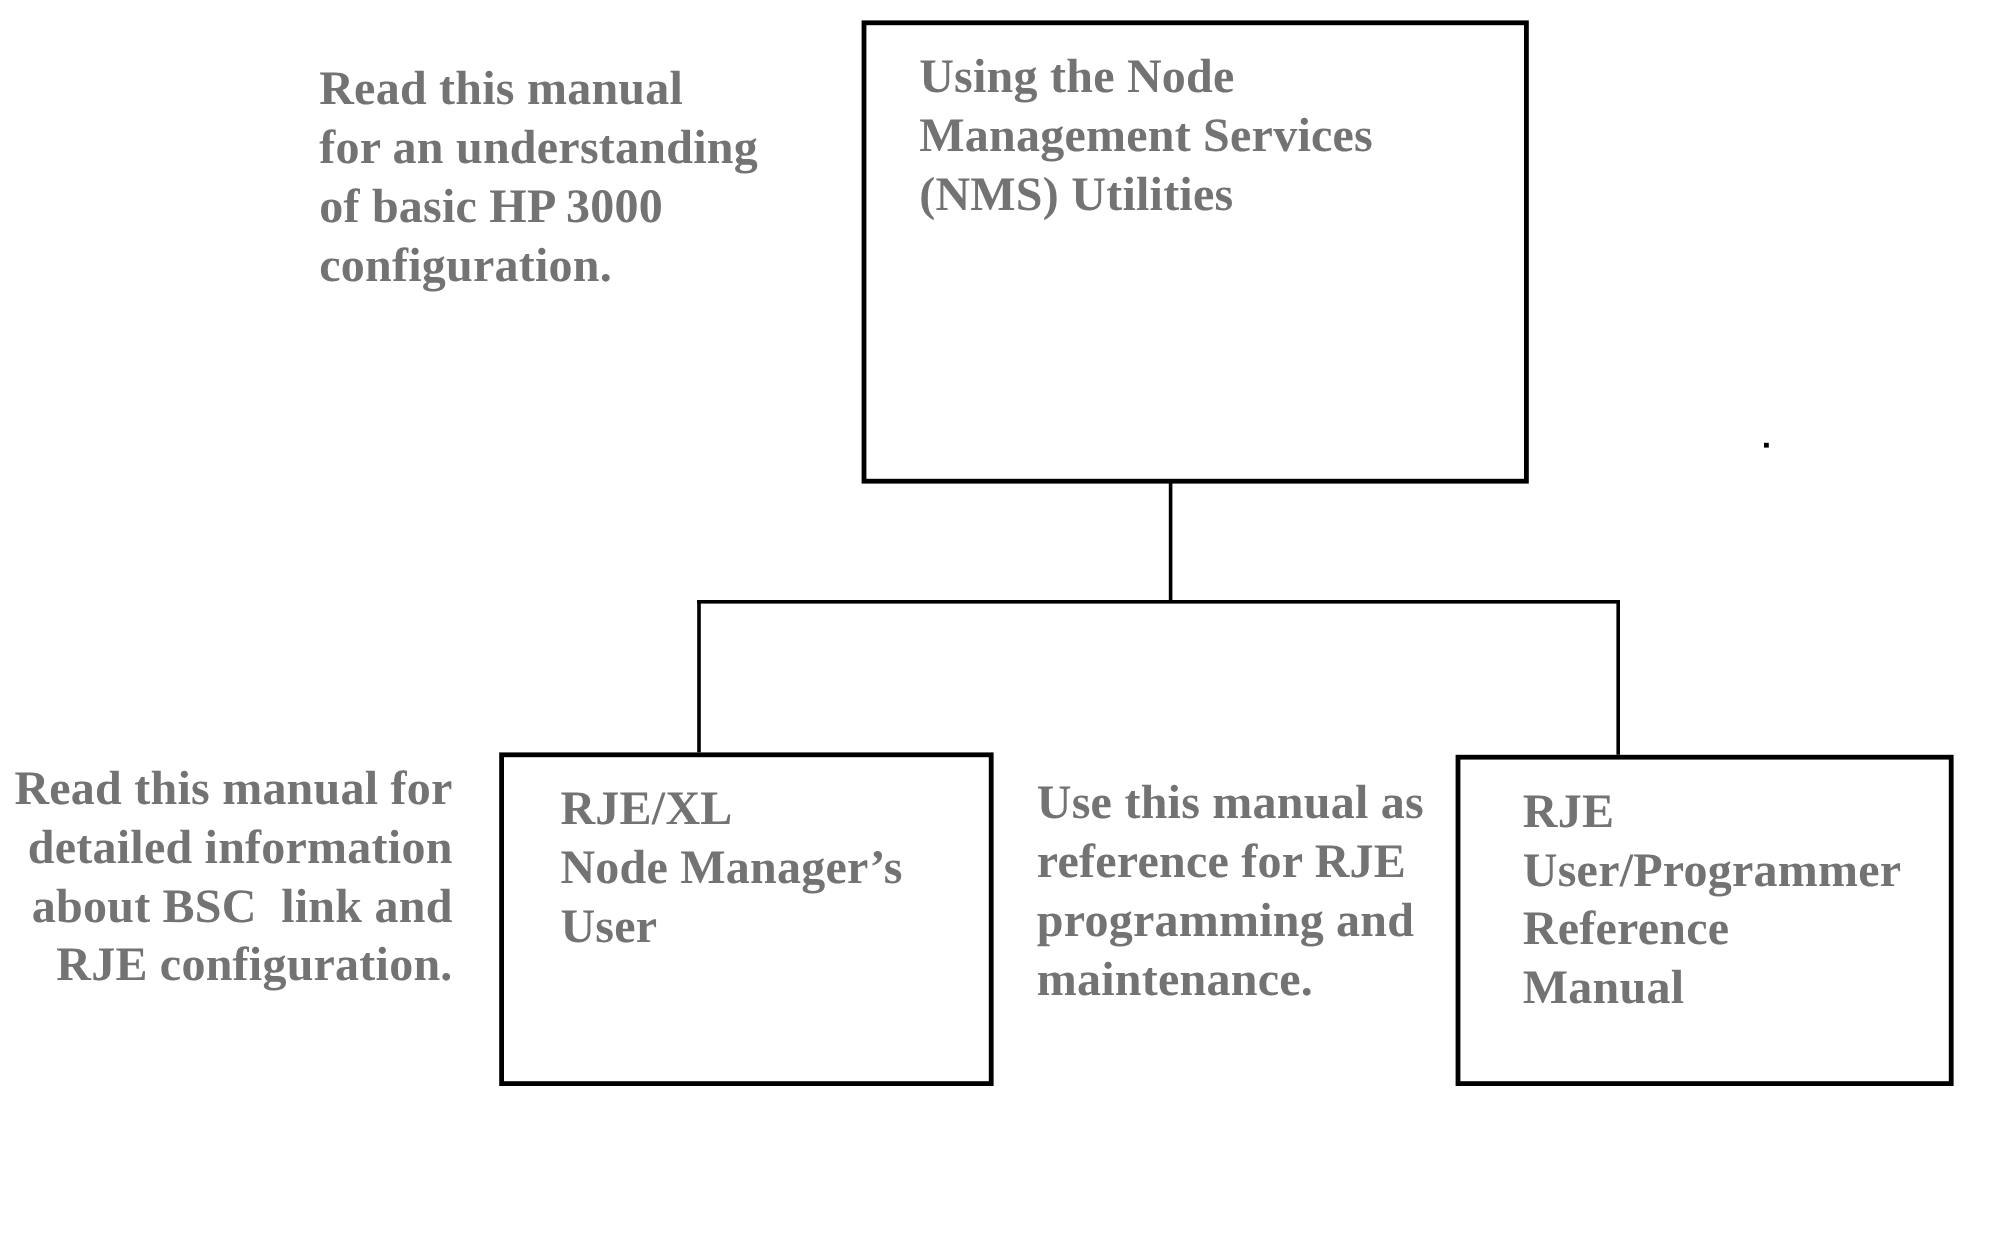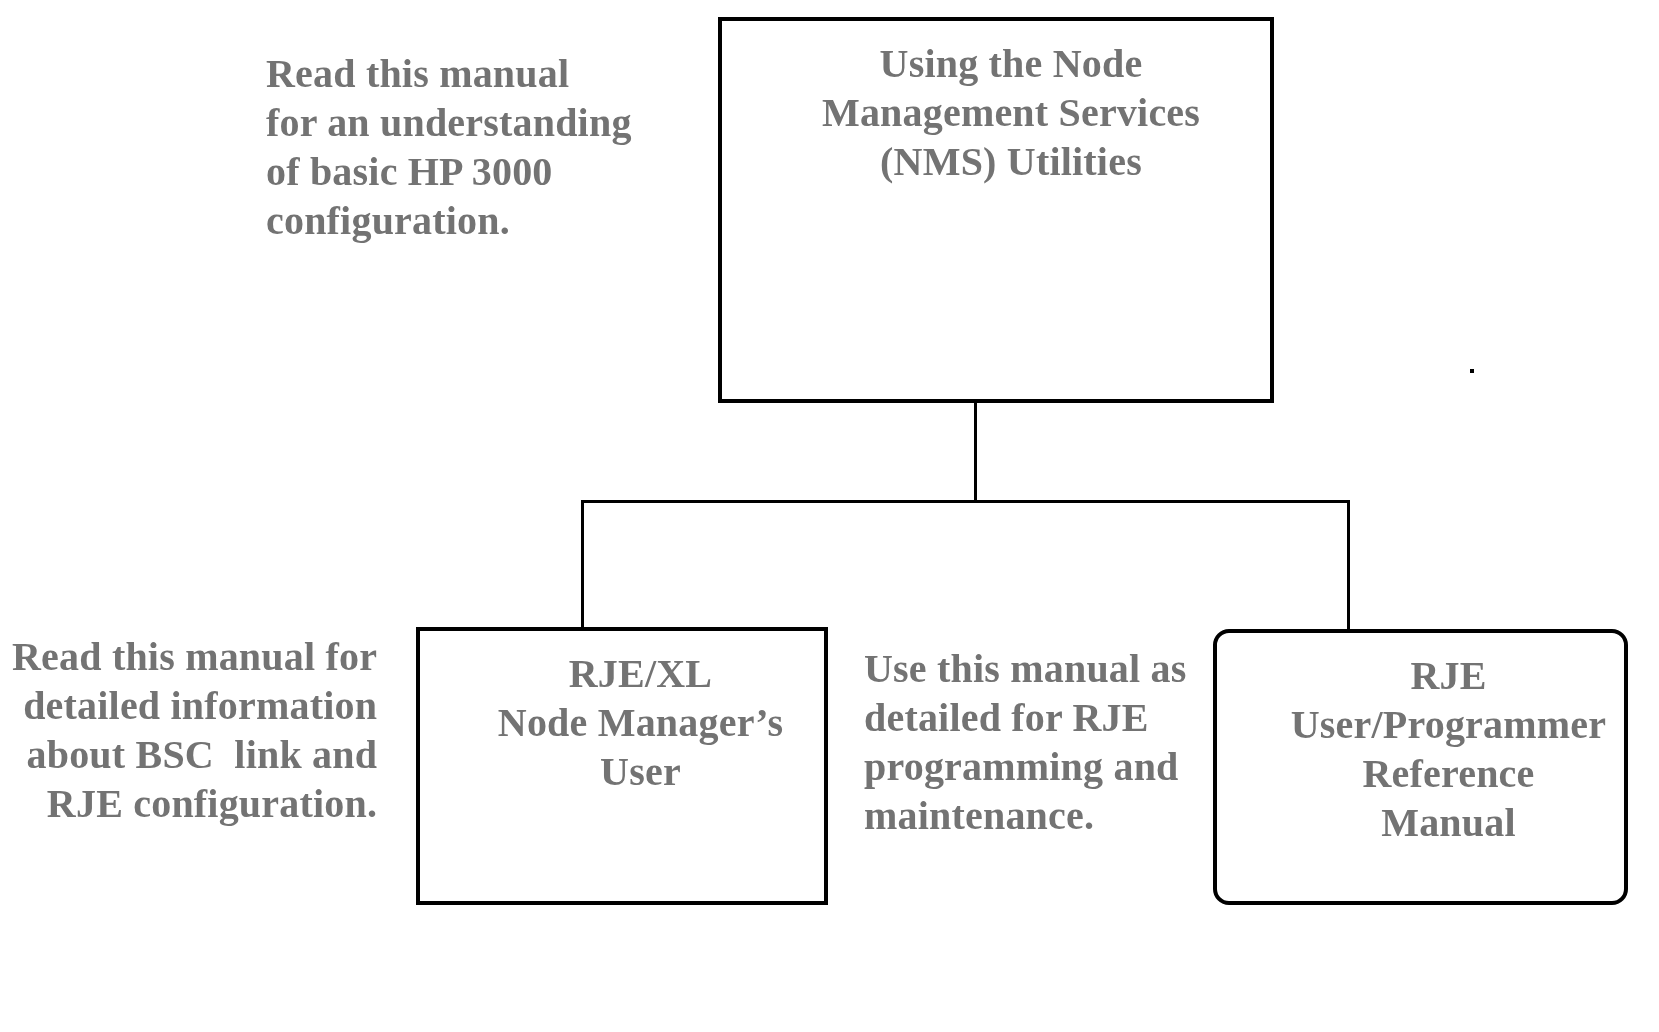--- a/index.html
+++ b/index.html
@@ -15,21 +15,20 @@
     overflow: hidden;
     font-family: "Liberation Serif", serif;
     font-weight: 700;
     color: #737373;
   }
   .box {
     position: absolute;
     box-sizing: border-box;
     background: #ffffff;
     border: 4px solid #000000;
-    text-align: center;
   }
   .box-title {
     font-size: 40px;
     line-height: 49px;
     white-space: pre-wrap;
     letter-spacing: 0.2px;
   }
   .note {
     position: absolute;
     font-size: 40px;
@@ -45,21 +44,21 @@
     position: absolute;
     width: 4px;
     height: 4px;
     background: #000000;
   }
   
   #top-box    { left: 718px;  top: 17px;  width: 556px; height: 386px; padding: 18px 14px 0 44px; }
   
   #left-box   { left: 416px;  top: 627px; width: 412px; height: 278px; padding: 18px 10px 0 47px; }
   
-  #right-box  { left: 1213px; top: 629px; width: 415px; height: 276px; padding: 18px 10px 0 66px; border-radius: 16px; }
+  #right-box  { left: 1213px; top: 629px; width: 415px; height: 276px; padding: 18px 10px 0 52px; }
   
   #trunk-line       { left: 974px;  top: 400px; width: 3px;   height: 102px; }
   #crossbar-line    { left: 581px;  top: 500px; width: 769px; height: 3px;  }
   #left-drop-line   { left: 581px;  top: 500px; width: 3px;   height: 130px; }
   #right-drop-line  { left: 1347px; top: 500px; width: 3px;   height: 132px; }
   
   #note-top-left    { left: 266px; top: 49px;  }
   #note-bottom-left { left: 12px;  top: 632px; text-align: right; }
   #note-middle      { left: 864px; top: 644px; }
   
@@ -91,21 +90,21 @@
 about BSC  link and
 RJE configuration.</div>
 
   <div class="box" id="left-box">
     <div class="box-title">RJE/XL
 Node Manager’s
 User</div>
   </div>
 
   <div class="note" id="note-middle">Use this manual as
-detailed for RJE
+reference for RJE
 programming and
 maintenance.</div>
 
   <div class="box" id="right-box">
     <div class="box-title">RJE
 User/Programmer
 Reference
 Manual</div>
   </div>
 

